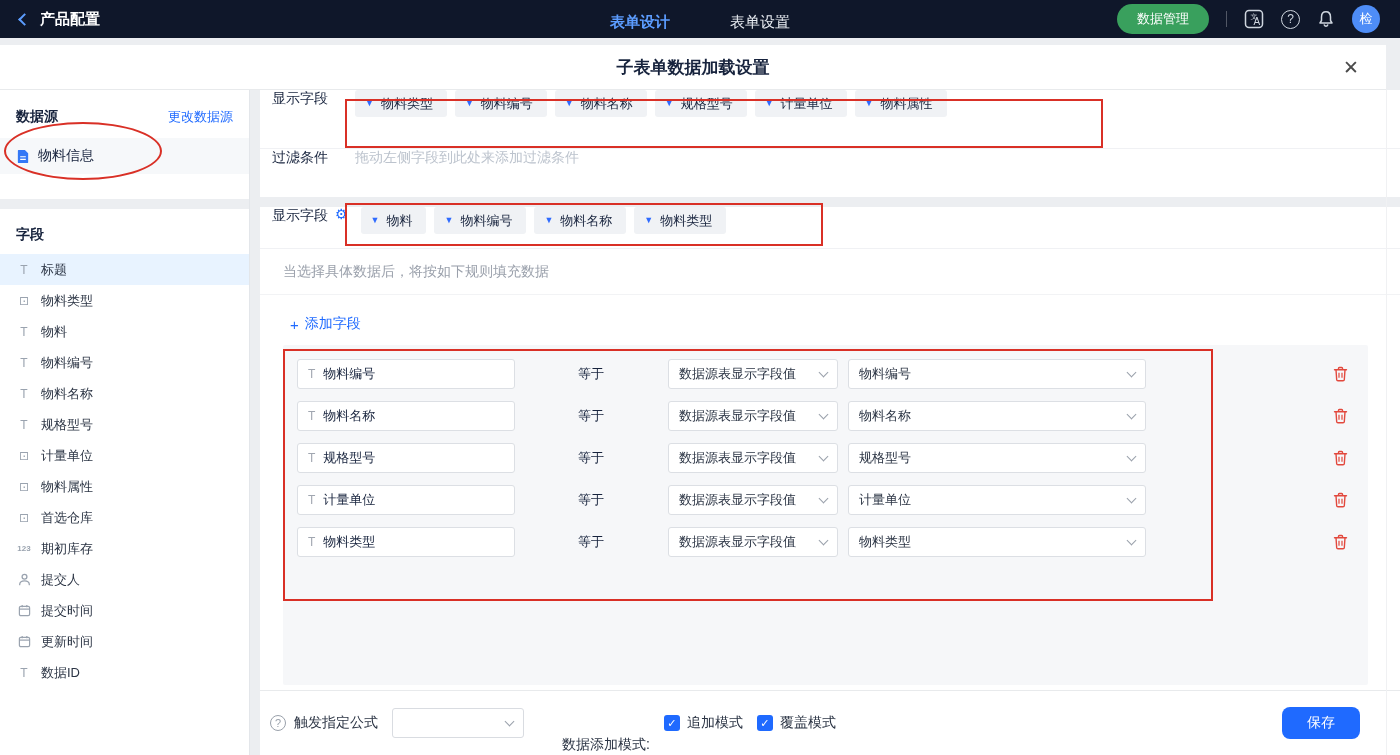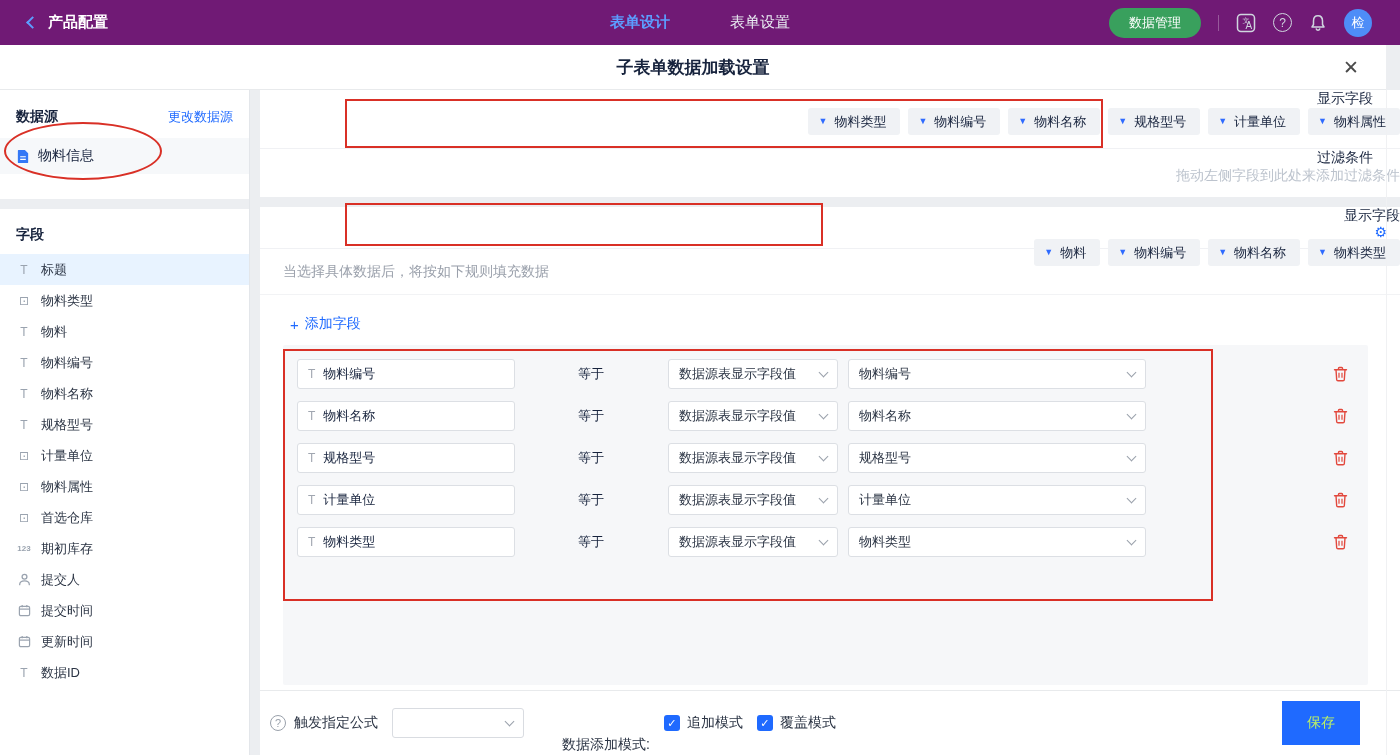--- a/index.html
+++ b/index.html
@@ -1,21 +1,21 @@
 <!DOCTYPE html>
 <html><head>
 <meta charset="utf-8">
 <style>
   * { margin:0; padding:0; box-sizing:border-box; }
   html,body { width:1400px; height:755px; }
   body { font-family:"Liberation Sans","DejaVu Sans",sans-serif; color:#17233d; }
   .page { position:relative; width:1400px; height:755px; background:#eceef1; overflow:hidden; }
 
   
-  .topbar { position:absolute; top:0; left:0; right:0; height:45px; background:#701a75; display:flex; align-items:center; padding:0 28px; color:#fff; z-index:10; }
+  .topbar { position:absolute; top:0; left:0; right:0; height:38px; background:#0f172a; display:flex; align-items:center; padding:0 20px; color:#fff; z-index:10; }
   .back { display:flex; align-items:center; gap:11px; cursor:pointer; z-index:2; }
   .back-chev { width:9px; height:9px; border-left:2px solid #5c9dff; border-bottom:2px solid #5c9dff; transform:rotate(45deg); }
   .back-label { font-size:15px; font-weight:bold; color:#fff; }
   .top-tabs { position:absolute; left:0; right:0; top:0; height:45px; display:flex; justify-content:center; align-items:center; gap:60px; }
   .top-tab { font-size:15px; color:#e9edf3; cursor:pointer; }
   .top-tab.active { color:#5c9dff; font-weight:bold; }
   .top-right { margin-left:auto; display:flex; align-items:center; gap:17px; z-index:2; }
   .btn-green { background:#39a05d; border-radius:15px; padding:6px 20px; font-size:13px; color:#fff; cursor:pointer; }
   .top-divider { width:1px; height:16px; background:rgba(255,255,255,.28); }
   .icon-circle { width:19px; height:19px; border:1.5px solid #cfd6df; border-radius:50%; color:#cfd6df; font-size:12px; display:flex; align-items:center; justify-content:center; cursor:pointer; }
@@ -35,21 +35,21 @@
   .sb-gap { height:10px; background:#eceef1; margin-top:25px; }
   .flds-title { font-size:14px; font-weight:bold; padding:17px 16px 10px 16px; }
   .fld-item { height:31px; display:flex; align-items:center; gap:9px; padding:0 16px; font-size:13px; color:#2b3444; cursor:pointer; }
   .fld-item.selected { background:#e8f3ff; }
   .fld-icon { width:16px; color:#9aa3af; font-size:12px; display:flex; justify-content:center; align-items:center; flex:none; }
   .fld-icon.num { font-size:8px; font-weight:bold; }
 
   
   .main { position:absolute; top:90px; left:260px; right:0; bottom:0; }
   .card-a { position:absolute; top:0; left:0; right:0; height:107px; background:#fff; }
-  .row-flex { display:flex; align-items:flex-end; padding-left:12px;flex-direction:column; }
+  .row-flex { display:flex; align-items:flex-start; padding-left:12px; }
   .row-display { height:59px; border-bottom:1px solid #f0f1f4; }
   .row-filter { height:48px; }
   .row-label { font-size:14px; color:#17233d; width:83px; flex:none; }
   .row-label.auto { width:auto; }
   .chips { display:flex; gap:8px; align-items:center; }
   .chip { height:27px; background:#f0f2f5; border-radius:3px; display:flex; align-items:center; gap:7px; padding:0 14px 0 10px; font-size:13px; color:#17233d; cursor:pointer; white-space:nowrap; }
   .chip .caret { color:#2f6bff; font-size:9px; line-height:1; }
   .placeholder { font-size:14px; color:#bcc3cd; }
   .card-b { position:absolute; top:117px; left:0; right:0; bottom:65px; background:#fff; }
   .row-screen { height:42px; border-bottom:1px solid #f0f1f4; }
@@ -69,21 +69,21 @@
   .trash { margin-left:auto; margin-right:6px; cursor:pointer; display:flex; align-items:center; }
 
   
   .footer { position:absolute; left:0; right:0; bottom:0; height:65px; background:#fff; border-top:1px solid #e8eaec; display:flex; align-items:center; padding:0 40px 0 10px; }
   .q-circle { width:16px; height:16px; border:1px solid #9aa1ab; border-radius:50%; color:#9aa1ab; font-size:11px; display:flex; align-items:center; justify-content:center; margin-right:8px; flex:none; }
   .formula-label { font-size:14px; color:#2b3444; }
   .footer-select { margin-left:14px; width:132px; height:30px; background:#fff; border:1px solid #d9dce1; border-radius:3px; display:flex; align-items:center; justify-content:flex-end; padding:0 10px; cursor:pointer; }
   .mode-label { margin-left:38px; font-size:14px; color:#2b3444;margin-top:44px; }
   .mode { display:flex; align-items:center; gap:7px; margin-left:14px; font-size:14px; color:#2b3444; cursor:pointer; }
   .checkbox { width:16px; height:16px; background:#1f6aff; border-radius:3px; color:#fff; font-size:11px; display:flex; align-items:center; justify-content:center; flex:none; }
-  .save-btn { margin-left:auto; width:78px; height:44px; background:#1f6aff; color:#bef264; font-size:14px; border:none; border-radius:0; display:flex; align-items:center; justify-content:center; cursor:pointer; }
+  .save-btn { margin-left:auto; width:78px; height:32px; background:#1f6aff; color:#ffffff; font-size:14px; border:none; border-radius:8px; display:flex; align-items:center; justify-content:center; cursor:pointer; }
 
   
   .v-line { position:absolute; top:90px; bottom:0; right:13px; width:1px; background:#f0f1f3; }
 
   
   .anno { position:absolute; border:2.5px solid #d93026; pointer-events:none; z-index:40; }
   .anno-ellipse { left:4px; top:122px; width:158px; height:58px; border-radius:50%; }
   .anno-rect1 { left:345px; top:99px; width:758px; height:49px; }
   .anno-rect2 { left:345px; top:203px; width:478px; height:43px; }
   .anno-rect3 { left:283px; top:349px; width:930px; height:252px; }

